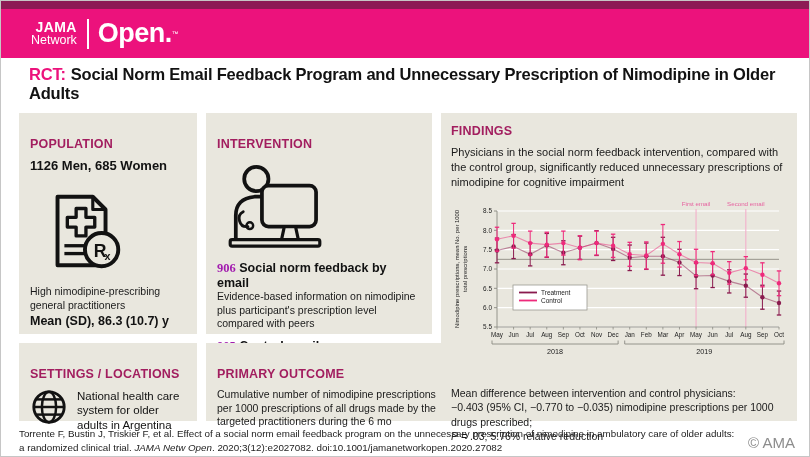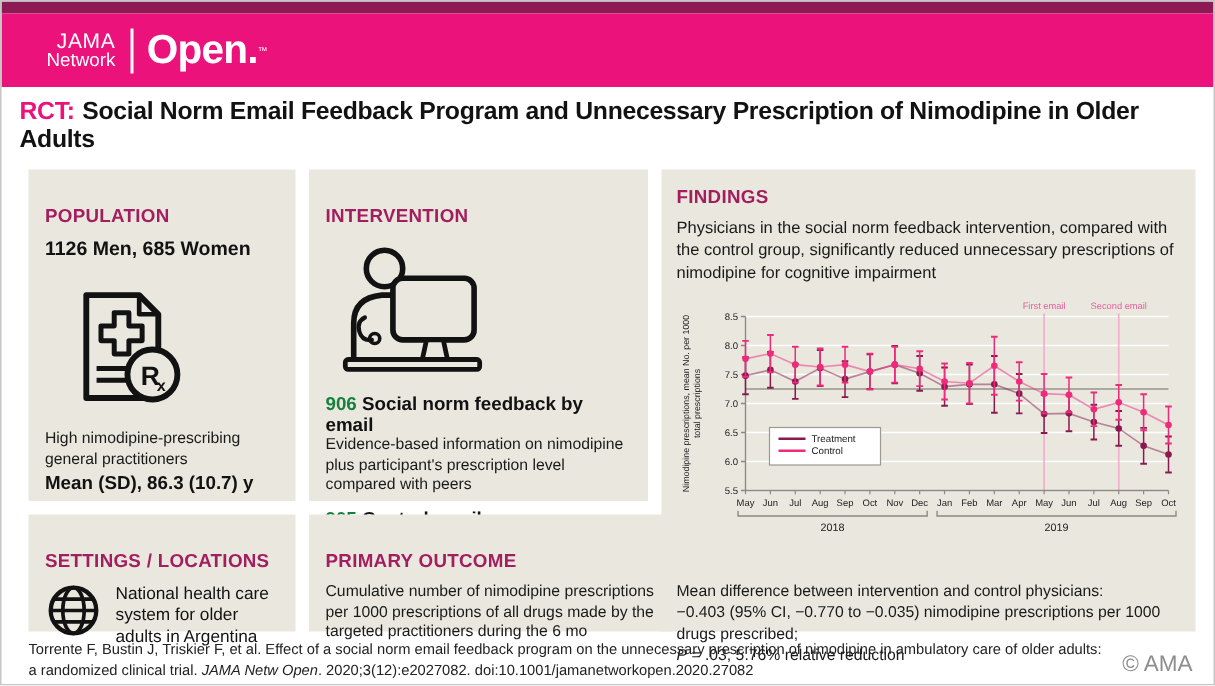--- a/index.html
+++ b/index.html
@@ -1,38 +1,38 @@
 <!DOCTYPE html>
 <html><head>
 <meta charset="utf-8">
 <style>
   html,body{margin:0;padding:0;background:#fff;font-family:"Liberation Sans",sans-serif;}
   .page{position:relative;width:810px;height:457px;background:#fff;border:1px solid #c6c6c6;box-sizing:border-box;overflow:hidden;}
   .topbar{position:absolute;left:0;top:0;width:100%;height:8px;background:#8C1A55;}
   .band{position:absolute;left:0;top:8px;width:100%;height:49px;background:#EC127C;display:flex;align-items:center;}
   .logo{display:flex;align-items:center;color:#fff;margin-left:30px;}
   .logo-left{text-align:right;line-height:1.05;}
-  .logo-jama{font-weight:normal;font-size:14px;letter-spacing:.4px;}
+  .logo-jama{font-weight:bold;font-size:14px;letter-spacing:.4px;}
   .logo-network{font-size:12.5px;}
   .logo-div{width:2px;height:30px;background:#fff;margin:0 9px 0 10px;}
   .logo-open{font-weight:bold;font-size:27px;letter-spacing:-.5px;}
   .logo-tm{font-size:6.5px;vertical-align:6px;}
   .titlebar{position:absolute;left:0;top:57px;width:100%;height:52px;display:flex;align-items:center;}
-  .title{margin-left:12px;font-weight:bold;font-size:16.5px;letter-spacing:-.2px;color:#121212;}
+  .title{margin-left:28px;font-weight:bold;font-size:16.5px;letter-spacing:-.2px;color:#121212;}
   .title .rct{color:#EC127C;margin-right:5px;}
   .panel{position:absolute;background:#E9E7DE;box-sizing:border-box;padding:23px 11px;}
   .p-pop{left:18px;top:112px;width:178px;height:221px;}
   .p-set{left:18px;top:342px;width:178px;height:78px;}
   .p-int{left:205px;top:112px;width:226px;height:221px;}
   .p-out{left:205px;top:342px;width:242px;height:78px;}
   .p-fin{left:440px;top:112px;width:356px;height:308px;padding:10px;}
   .hdg{color:#A21E5F;font-weight:bold;font-size:12.5px;letter-spacing:.2px;margin:1px 0 7px 0;}
   .stat{font-weight:bold;font-size:13px;color:#121212;}
   .small{font-size:10.5px;color:#1a1a1a;line-height:1.3;}
-  .num{color:#15803d;font-weight:bold;}
+  .num{color:#a21caf;font-weight:bold;font-family:Liberation Serif, serif;}
   .grp-label{font-size:12.5px;font-weight:bold;color:#121212;margin-top:8px;}
   .icon-block{margin:12px 0 0 4px;}
   .pop-desc{font-size:10.5px;line-height:1.3;color:#1a1a1a;}
   .pop-mean{font-weight:bold;font-size:12.5px;margin-top:2px;color:#121212;}
   .set-row{display:flex;align-items:flex-start;gap:9px;}
   .set-text{font-weight:normal;font-size:11.5px;line-height:1.25;color:#121212;padding-top:1px;}
   .fin-summary{font-size:11px;line-height:1.35;color:#1a1a1a;margin-bottom:9px;}
   .fin-result{font-size:10.5px;line-height:1.38;color:#1a1a1a;margin-top:18px;}
   .footer{position:absolute;left:18px;top:426px;font-size:9.8px;color:#222;line-height:1.38;}
   .copyright{position:absolute;right:14px;top:433px;font-size:15px;color:#8d8d8d;}

